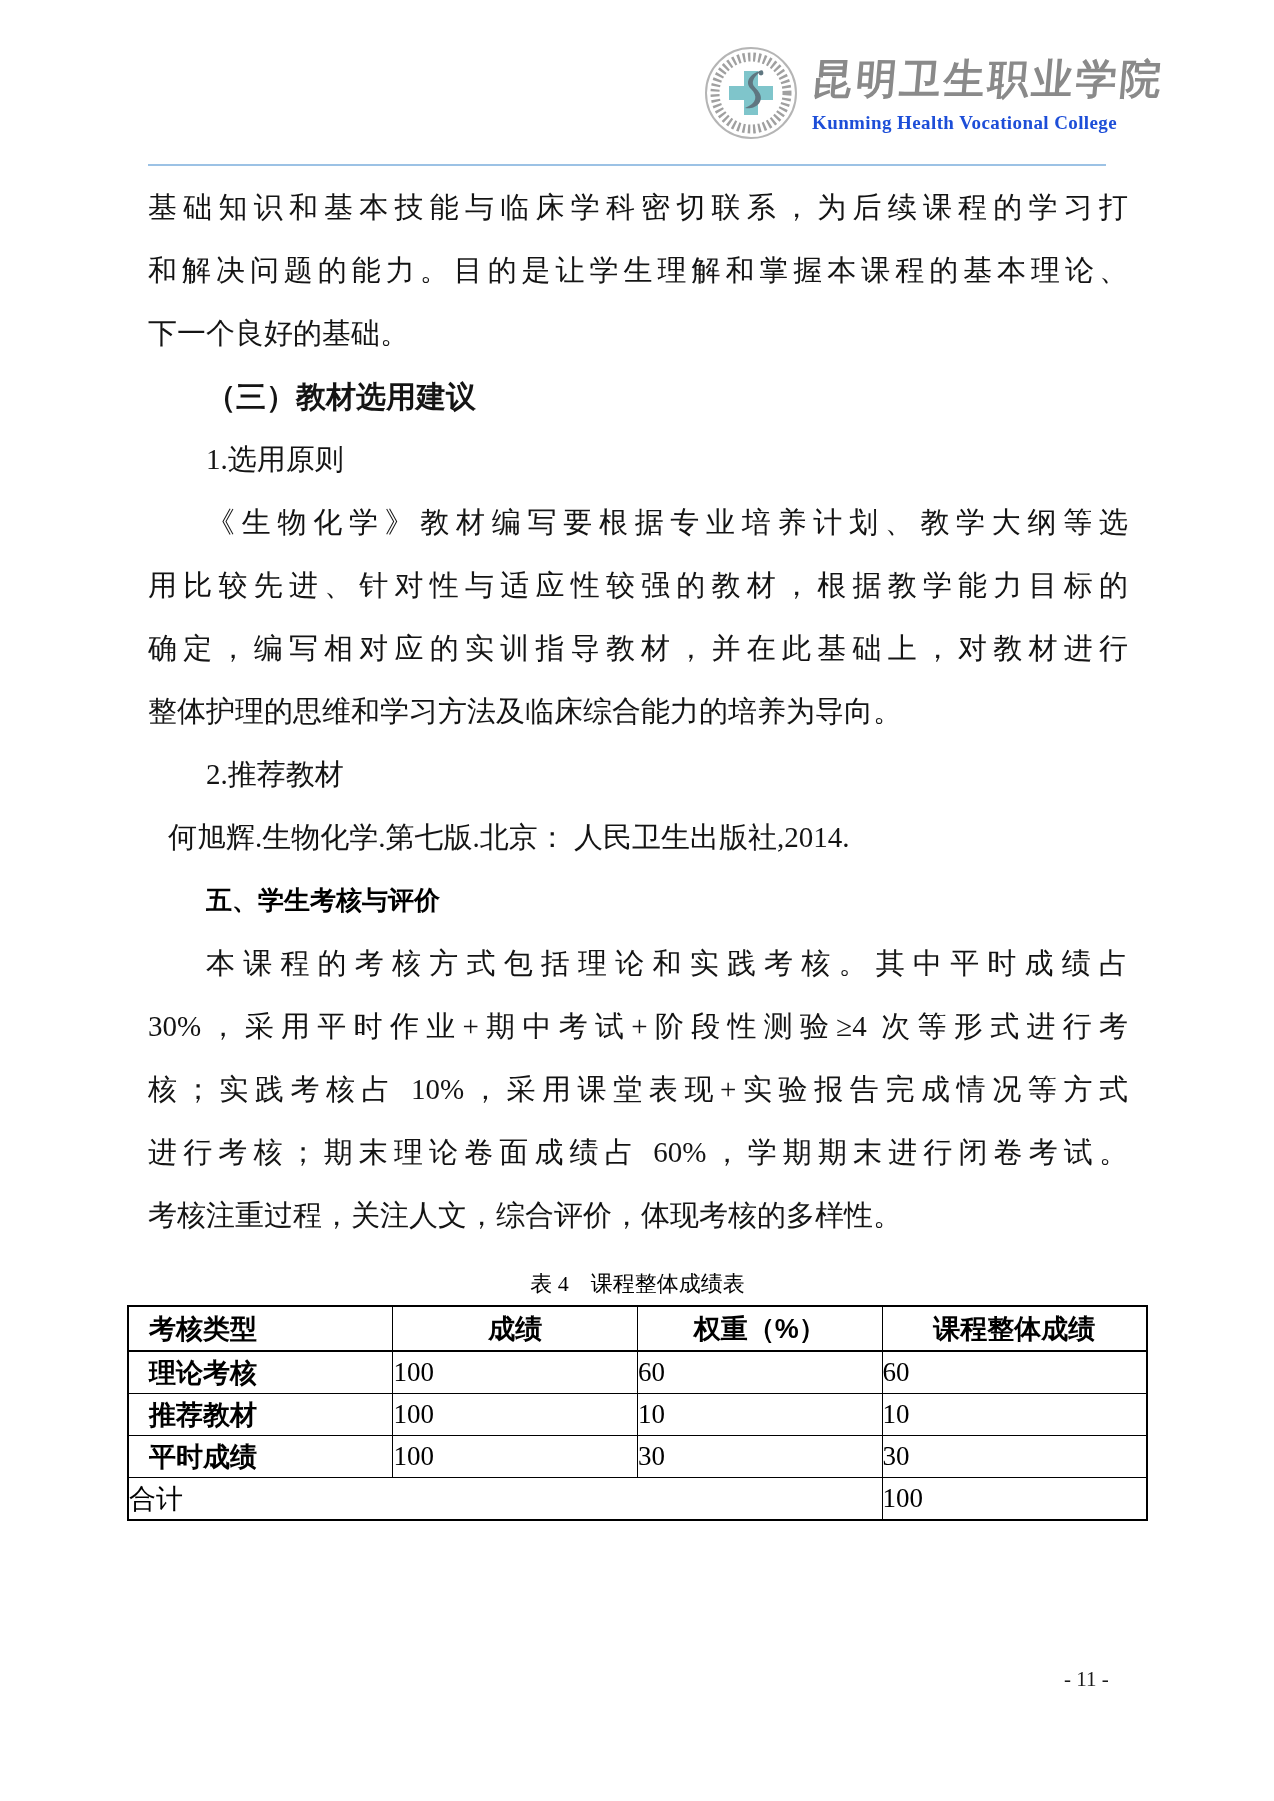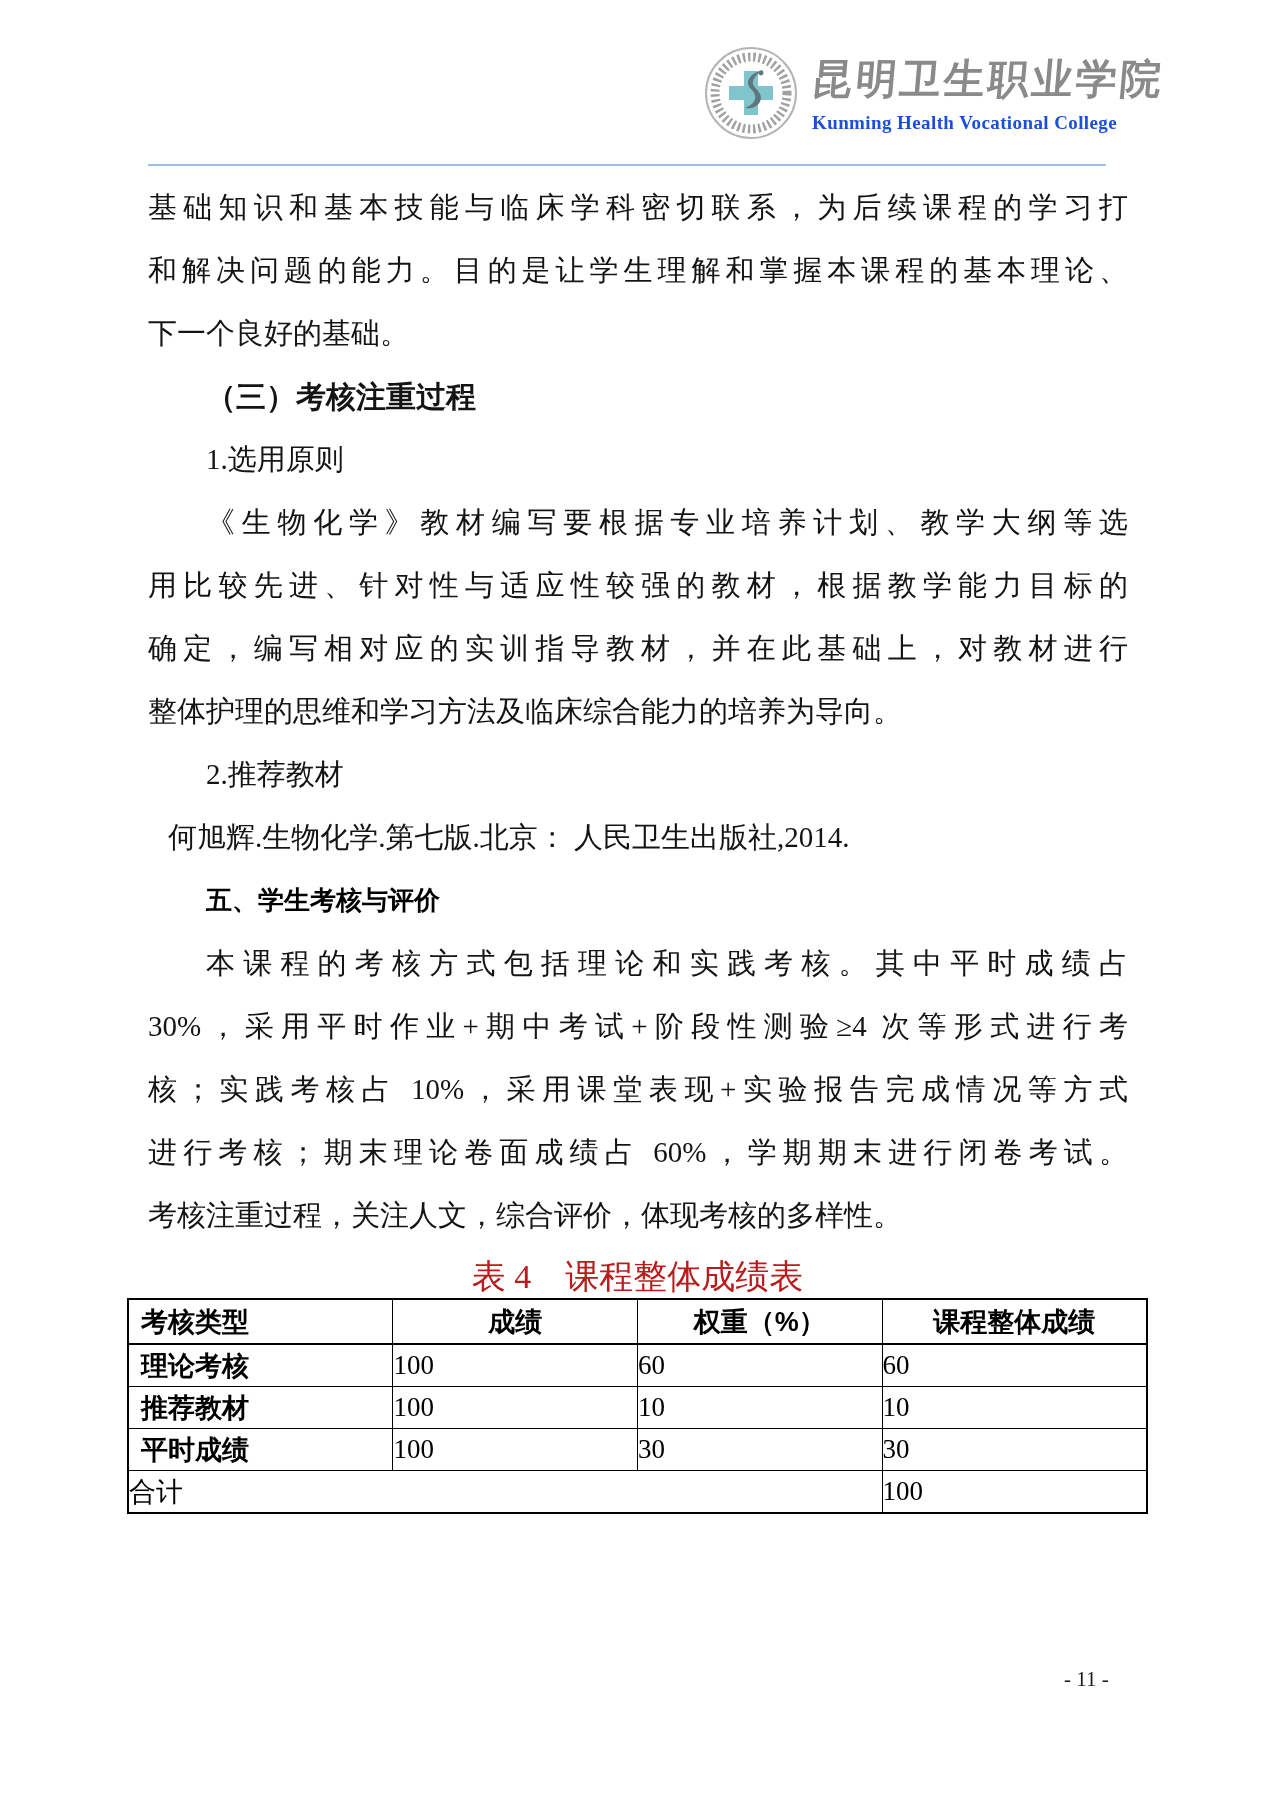--- a/index.html
+++ b/index.html
@@ -31,33 +31,33 @@
   .line.justify{text-align:justify;text-align-last:justify;}
   .line.indent-normal{text-indent:58px;}
   .line.indent-small{text-indent:20px;}
   .block.subheading .line{font-weight:bold;font-size:30px;}
   .block.heading .line{
     font-weight:bold;font-size:26px;
     font-family:"Liberation Sans","DejaVu Sans",sans-serif;color:#000;
   }
   
   .table-area{width:1021px;margin-left:-21px;}
-  .table-caption{font-size:34px;line-height:42px;text-align:center;margin-top:9px;color:#b91c1c;}
+  .table-caption{font-size:22px;line-height:42px;text-align:center;margin-top:16px;color:#000000;}
   table.grade-table{border-collapse:collapse;width:1021px;table-layout:fixed;}
   .grade-table th,.grade-table td{
     border:1px solid #000;height:41px;padding:0;
     font-size:27px;color:#000;
   }
   .grade-table{border:2px solid #000;}
   .grade-table thead th{
     font-family:"Liberation Sans","DejaVu Sans",sans-serif;font-weight:bold;
     border-bottom:2px solid #000;height:43px;
   }
   .grade-table th:first-child,.grade-table td.row-label{
-    text-align:left;padding-left:12px;
+    text-align:left;padding-left:20px;
   }
   .grade-table td.row-label{
     font-family:"Liberation Sans","DejaVu Sans",sans-serif;font-weight:bold;
   }
   .grade-table td.num{font-family:"Liberation Serif","DejaVu Serif",serif;}
   .grade-table col.c1{width:26%;} .grade-table col.c2{width:24%;}
   .grade-table col.c3{width:24%;} .grade-table col.c4{width:26%;}
   .grade-table tfoot td{font-size:27px;}
   
   .page-number{position:absolute;top:1667px;left:1064px;font-size:21px;color:#1a1a1a;}
@@ -86,21 +86,21 @@
   <div class="divider"></div>
 
   <div class="content">
     <div id="blocks-root">
         <div class="block body">
           <div class="line justify indent-none">基础知识和基本技能与临床学科密切联系，为后续课程的学习打</div>
           <div class="line justify indent-none">和解决问题的能力。目的是让学生理解和掌握本课程的基本理论、</div>
           <div class="line indent-none">下一个良好的基础。</div>
         </div>
         <div class="block subheading">
-          <div class="line indent-normal">（三）考核注重过程</div>
+          <div class="line indent-normal">（三）教材选用建议</div>
         </div>
         <div class="block body">
           <div class="line indent-normal">1.选用原则</div>
         </div>
         <div class="block body">
           <div class="line justify indent-normal">《生物化学》教材编写要根据专业培养计划、教学大纲等选</div>
           <div class="line justify indent-none">用比较先进、针对性与适应性较强的教材，根据教学能力目标的</div>
           <div class="line justify indent-none">确定，编写相对应的实训指导教材，并在此基础上，对教材进行</div>
           <div class="line indent-none">整体护理的思维和学习方法及临床综合能力的培养为导向。</div>
         </div>

